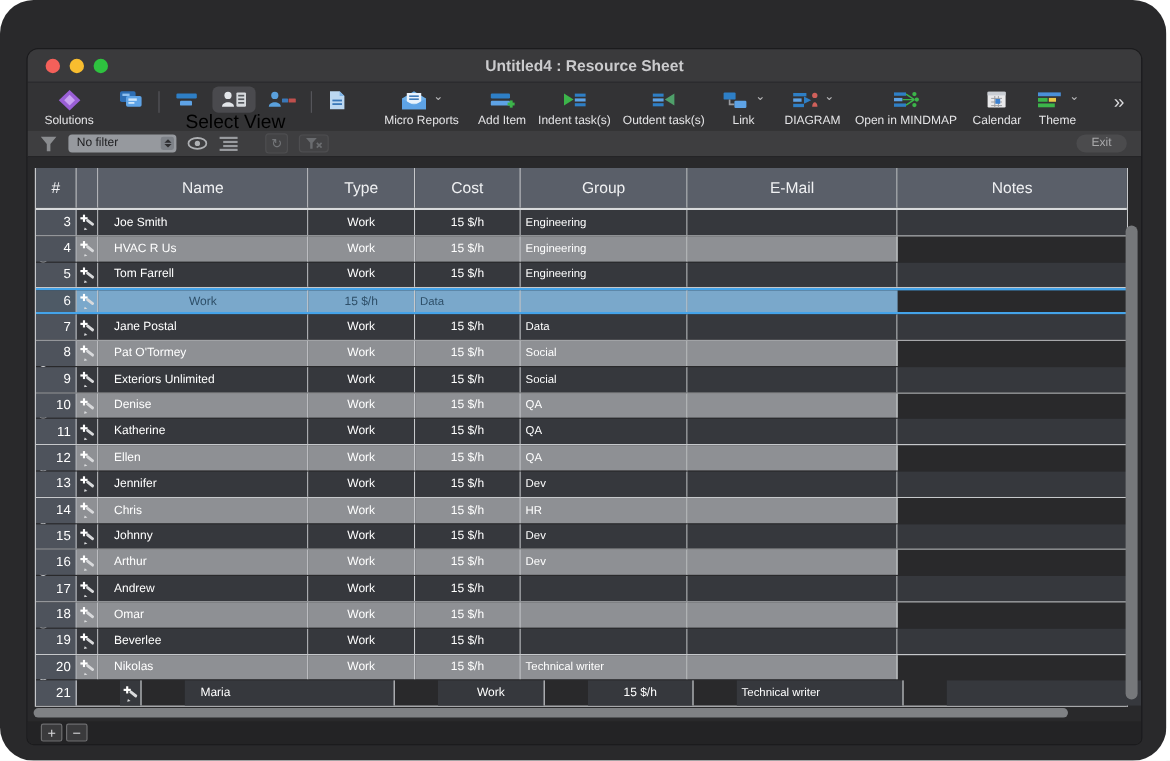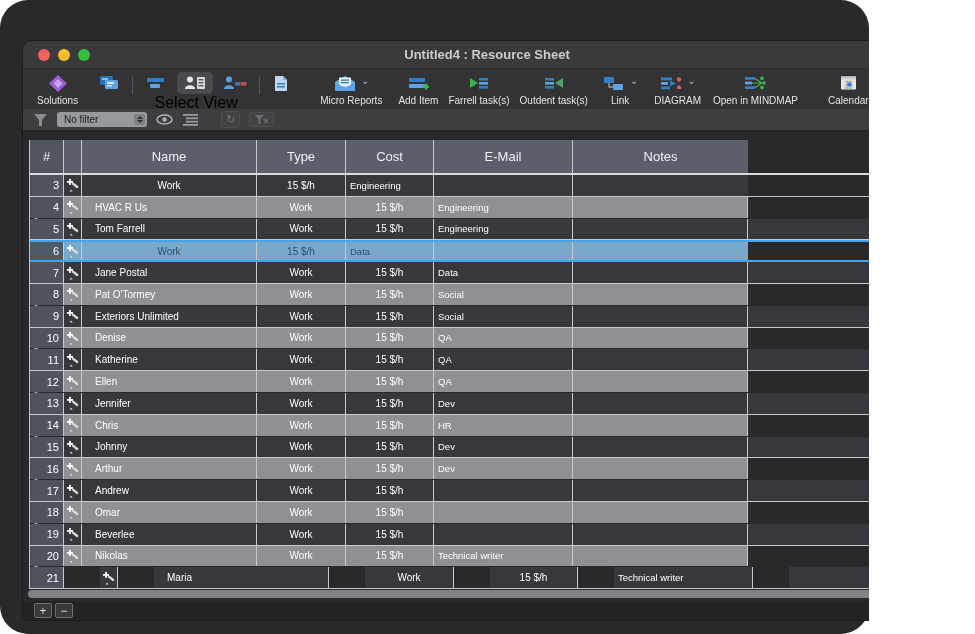--- a/index.html
+++ b/index.html
@@ -1,17 +1,17 @@
 <!DOCTYPE html>
 <html><head>
 <meta charset="utf-8">
 <style>
   * { margin:0; padding:0; box-sizing:border-box; }
   html,body { font-family:"Liberation Sans", sans-serif; background:#ffffff; }
-  .stage { position:relative; width:869px; height:634px; overflow:hidden; background:#fff; }
+  .stage { position:relative; width:972px; height:634px; overflow:hidden; background:#fff; }
   .backdrop { position:absolute; inset:0; background:#29292b; border-radius:28px; }
 
   .window { position:absolute; left:22px; top:40px; width:930px; height:581px;
             background:#2e2e30; border-radius:10px 10px 6px 6px; overflow:hidden;
             border:1px solid #1b1b1d; display:flex; flex-direction:column; }
 
   
   .titlebar { position:relative; height:28px; background:#3a3a3c; flex:0 0 auto;
               display:flex; align-items:center; border-bottom:1px solid #2a2a2c; }
   .lights { display:flex; gap:8px; padding-left:15px; }
@@ -201,21 +201,21 @@
 
       <div class="tbtn" style="margin-right:10px">
         <span class="ic">
           <svg width="22" height="18" viewBox="0 0 22 18">
               <polygon points="2,4 10,9 2,14" fill="#3cb54a"></polygon>
               <rect x="11" y="4" width="9" height="2.6" fill="#2e7fc6"></rect>
               <rect x="11" y="8" width="9" height="2.6" fill="#5ea3e6"></rect>
               <rect x="11" y="12" width="9" height="2.6" fill="#2e7fc6"></rect>
             </svg>
         </span>
-        <span class="lbl">Farrell task(s)</span>
+        <span class="lbl">Indent task(s)</span>
       </div>
 
       <div class="tbtn" style="margin-right:14px">
         <span class="ic">
           <svg width="22" height="18" viewBox="0 0 22 18">
               <rect x="2" y="4" width="9" height="2.6" fill="#2e7fc6"></rect>
               <rect x="2" y="8" width="9" height="2.6" fill="#5ea3e6"></rect>
               <rect x="2" y="12" width="9" height="2.6" fill="#2e7fc6"></rect>
               <polygon points="20,4 12,9 20,14" fill="#4fa06a"></polygon>
             </svg>
@@ -243,21 +243,21 @@
               <rect x="2" y="12.5" width="9" height="2.8" fill="#2e7fc6"></rect>
               <polygon points="11,6.5 17,9.5 11,12.5" fill="#2e7fc6"></polygon>
               <circle cx="20" cy="5.5" r="2.2" fill="#d0605a"></circle>
               <path d="M17.8,15 c0,-5 4.4,-5 4.4,0 z" fill="#d0605a"></path>
             </svg>
           <span class="chev">⌄</span>
         </span>
         <span class="lbl">DIAGRAM</span>
       </div>
 
-      <div class="tbtn" style="margin-right:30px">
+      <div class="tbtn" style="margin-right:13px">
         <span class="ic">
           <svg width="24" height="18" viewBox="0 0 24 18">
               <rect x="2" y="3" width="10" height="2.8" fill="#2e7fc6"></rect>
               <rect x="2" y="7.6" width="7" height="2.8" fill="#5ea3e6"></rect>
               <rect x="2" y="12.2" width="10" height="2.8" fill="#2e7fc6"></rect>
               <path d="M12,4.4 L19,9 M9,9 L19,9 M12,13.6 L19,9" stroke="#3cb54a" stroke-width="1.2" fill="none"></path>
               <circle cx="19" cy="4.4" r="1.8" fill="#3cb54a"></circle>
               <circle cx="21" cy="9" r="1.8" fill="#3cb54a"></circle>
               <circle cx="19" cy="13.6" r="1.8" fill="#3cb54a"></circle>
             </svg>
@@ -333,34 +333,36 @@
     </div>
 
     <div class="table-wrap">
       <div class="grid">
         <div class="trow thead">
           <div class="hc numhead">#</div>
           <div class="hc"></div>
           <div class="hc">Name</div>
           <div class="hc">Type</div>
           <div class="hc">Cost</div>
+          <div class="hc">Group</div>
           <div class="hc">E-Mail</div>
           <div class="hc">Notes</div>
         </div>
         <div>
             <div class="trow body-row dark">
     <div class="cell numcell">3</div>
     <div class="cell iconcell">
       <svg width="13" height="14" viewBox="0 0 13 14">
                   <rect x="1" y="3" width="6" height="1.8" fill="#fff"></rect>
                   <rect x="3.1" y="0.9" width="1.8" height="6" fill="#fff"></rect>
                   <rect x="5.5" y="6" width="7.5" height="2.4" rx="1" transform="rotate(38 9 7)" fill="#d9dadc"></rect>
                   <polygon points="4.6,11.6 6.8,13.2 4,13.8" fill="#d9dadc"></polygon>
                 </svg>
     </div>
+    <div class="cell namecell">Joe Smith</div>
     <div class="cell typecell">Work</div>
     <div class="cell costcell">15 $/h</div>
     <div class="cell groupcell">Engineering</div>
     <div class="cell emailcell"></div>
     <div class="cell notescell"></div>
   </div>
             <div class="trow body-row light">
     <div class="cell numcell">4</div>
     <div class="cell iconcell">
       <svg width="13" height="14" viewBox="0 0 13 14">

